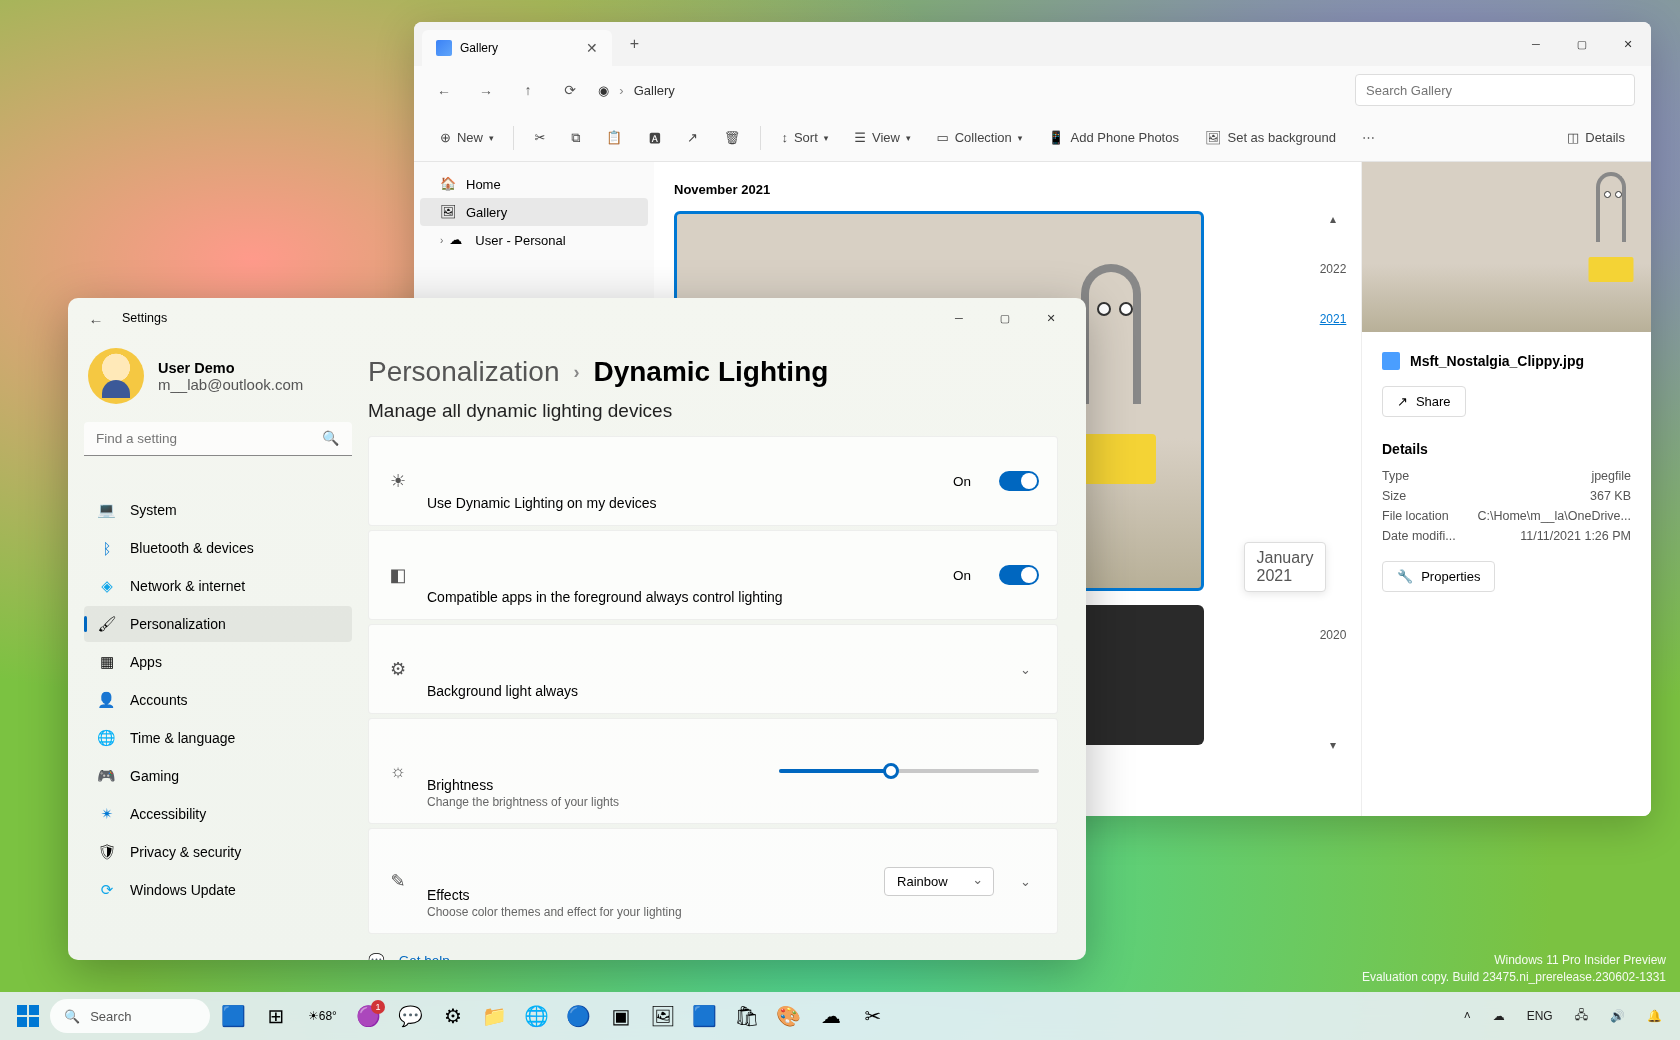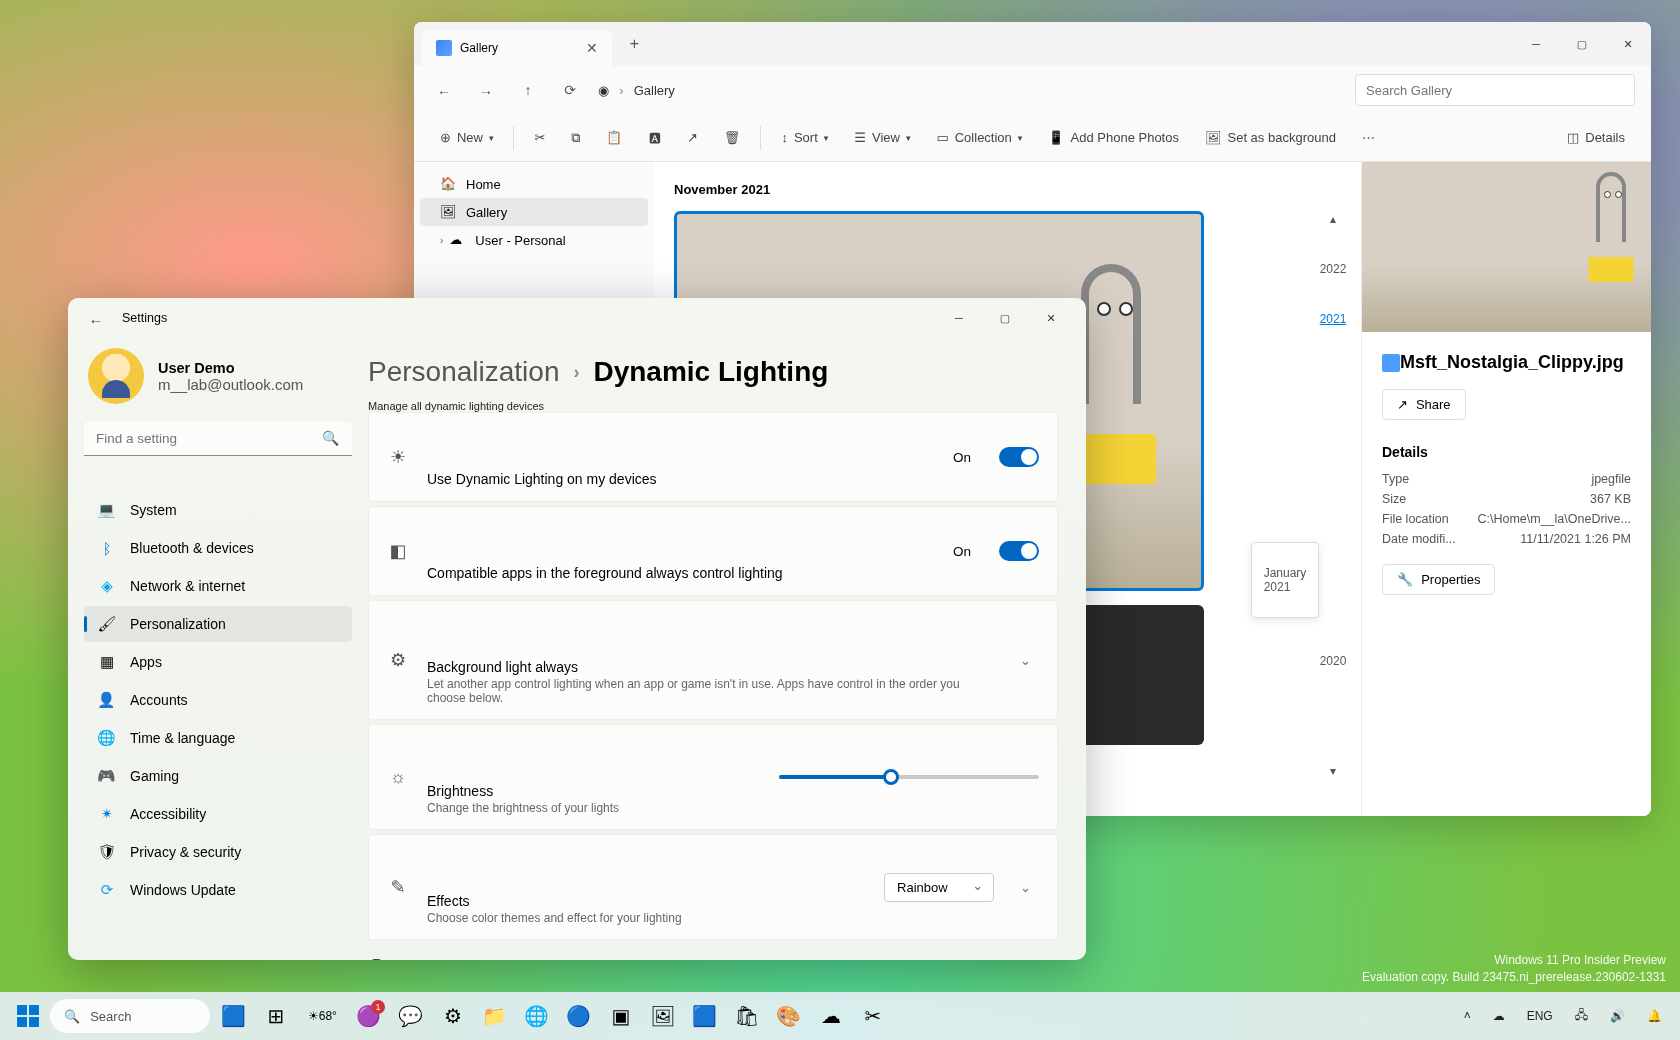--- a/index.html
+++ b/index.html
@@ -40,27 +40,27 @@
 .thumb2 { margin-top: 14px; width: 530px; height: 140px; background: #2a2a2a; border-radius: 6px; }
 .clippy { position: absolute; right: 30px; top: 50px; width: 120px; height: 250px; }
 .clippy-body { width: 60px; height: 140px; border: 8px solid #888; border-radius: 30px 30px 0 0; border-bottom: none; margin: 0 auto; position: relative; }
 .clippy-eyes { position: absolute; top: 30px; left: 8px; display: flex; gap: 8px; }
 .clippy-eye { width: 14px; height: 14px; background: white; border: 2px solid #333; border-radius: 50%; }
 .yellow-pad { width: 90px; height: 50px; background: #f4d335; position: absolute; bottom: 30px; left: 15px; border-radius: 4px; }
 
 .timeline { width: 56px; padding: 50px 0; display: flex; flex-direction: column; align-items: center; gap: 36px; font-size: 12px; color: #555; }
 .timeline-year { cursor: pointer; }
 .timeline-year.active { color: #0078d4; text-decoration: underline; }
-.timeline-tooltip { position: absolute; background: white; border: 1px solid #ddd; padding: 23px 12px; font-size: 12px; border-radius: 4px; box-shadow: 0 2px 8px rgba(0,0,0,0.1); }
+.timeline-tooltip { position: absolute; background: white; border: 1px solid #ddd; padding: 6px 12px; font-size: 16px; border-radius: 4px; box-shadow: 0 2px 8px rgba(0,0,0,0.1); }
 
 .details-pane { width: 290px; border-left: 1px solid #eee; padding: 0; }
 .detail-preview { height: 170px; background: linear-gradient(180deg,#d8d0c4 60%,#b8b098 100%); position: relative; }
 .detail-preview .mini-clippy { transform: scale(0.5); transform-origin: top right; position: absolute; right: 10px; top: 10px; }
 .detail-body { padding: 20px; }
-.detail-filename { display: flex; align-items: center; font-size: 18px; font-weight: 600; margin-bottom: 16px; }
+.detail-filename { display: flex; align-items: center; gap: 10px; font-size: 14px; font-weight: 600; margin-bottom: 16px; }
 .file-icon { width: 18px; height: 18px; background: #4a9eff; border-radius: 2px; }
 .share-btn, .props-btn { display: inline-flex; align-items: center; gap: 8px; padding: 7px 14px; border: 1px solid #ddd; border-radius: 4px; font-size: 13px; cursor: pointer; background: white; }
 .detail-section { margin-top: 24px; }
 .detail-section h4 { font-size: 14px; font-weight: 600; margin-bottom: 12px; }
 .detail-row { display: flex; justify-content: space-between; font-size: 12.5px; color: #555; margin-bottom: 6px; }
 
 
 .settings { position: absolute; left: 68px; top: 298px; width: 1018px; height: 662px; background: linear-gradient(180deg, #f4f6f0 0%, #f0f4ee 100%); border-radius: 10px; box-shadow: 0 12px 48px rgba(0,0,0,0.28); overflow: hidden; }
 .settings-titlebar { height: 40px; display: flex; align-items: center; padding: 0 12px; }
 .settings-back { width: 32px; height: 32px; display: flex; align-items: center; justify-content: center; cursor: pointer; border-radius: 4px; font-size: 15px; color: #444; }
@@ -82,21 +82,21 @@
 .nav-list { display: flex; flex-direction: column; gap: 2px; }
 .nav-item { display: flex; align-items: center; gap: 14px; padding: 9px 14px; font-size: 14px; border-radius: 4px; cursor: pointer; position: relative; }
 .nav-item.selected { background: rgba(0,0,0,0.06); }
 .nav-item.selected::before { content:''; position: absolute; left: 0; top: 10px; bottom: 10px; width: 3px; background: #0067c0; border-radius: 2px; }
 .nav-ico { width: 18px; height: 18px; display: inline-flex; align-items: center; justify-content: center; font-size: 15px; }
 
 .settings-content { flex: 1; padding: 18px 28px 20px 0; overflow-y: auto; }
 .crumb { font-size: 28px; font-weight: 600; display: flex; align-items: center; gap: 14px; margin-bottom: 12px; }
 .crumb .parent { color: #555; font-weight: 500; cursor: pointer; }
 .crumb .sep { color: #888; font-size: 18px; }
-.subhead { font-size: 11px; color: #222; }
+.subhead { font-size: 19px; margin-bottom: 14px; color: #222; }
 
 .card { background: rgba(255,255,255,0.75); border: 1px solid rgba(0,0,0,0.06); border-radius: 4px; margin-bottom: 4px; padding: 14px 18px; display: flex; align-items: center; gap: 18px; }
 .card-ico { width: 22px; height: 22px; color: #555; display: flex; align-items: center; justify-content: center; font-size: 18px; }
 .card-body { flex: 1; margin-top: 44px; }
 .card-title { font-size: 14px; }
 .card-desc { font-size: 12px; color: #666; margin-top: 2px; }
 .toggle-label { font-size: 13.5px; margin-right: 10px; }
 .toggle { width: 40px; height: 20px; background: #0067c0; border-radius: 10px; position: relative; cursor: pointer; }
 .toggle::after { content:''; position: absolute; right: 2px; top: 2px; width: 16px; height: 16px; background: white; border-radius: 50%; }
 .expand { font-size: 13px; color: #666; cursor: pointer; padding: 4px 8px; }
@@ -405,21 +405,20 @@
             <div class="card-title">Compatible apps in the foreground always control lighting</div>
           </div>
         <span class="toggle-label">On</span>
         <div class="toggle"></div>
       </div>
 
       <div class="card">
         <div class="card-ico">⚙</div>
         <div class="card-body">
           <div class="card-title">Background light always</div>
-          <div class="card-desc">Let another app control lighting when an app or game isn't in use. Apps have control in the order you choose below.</div>
         </div>
         <span class="expand">⌄</span>
       </div>
 
       <div class="card">
         <div class="card-ico">☼</div>
         <div class="card-body">
           <div class="card-title">Brightness</div>
           <div class="card-desc">Change the brightness of your lights</div>
         </div>

